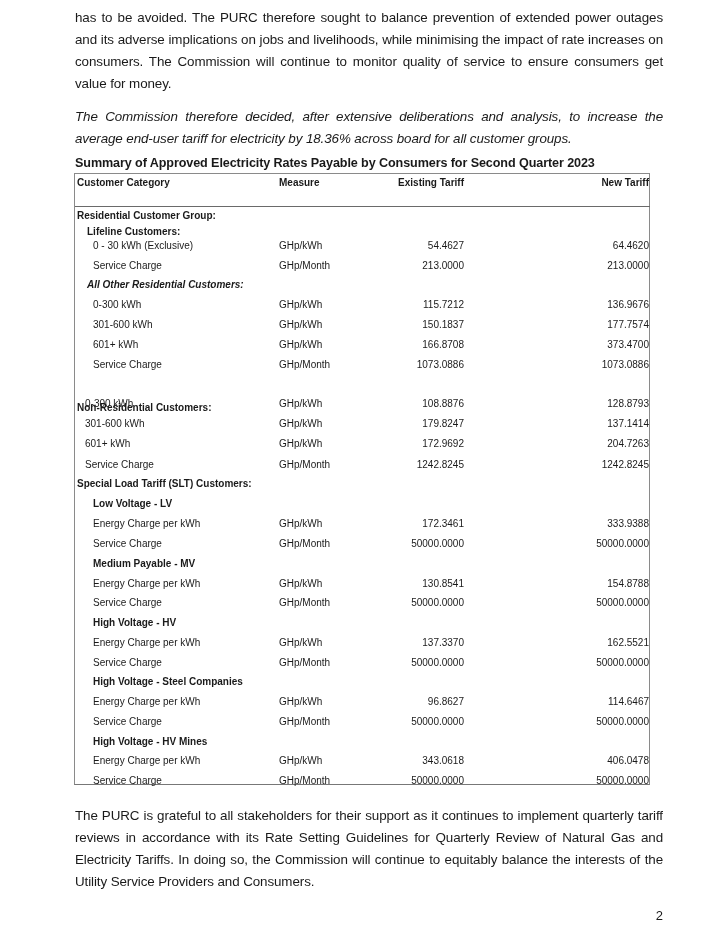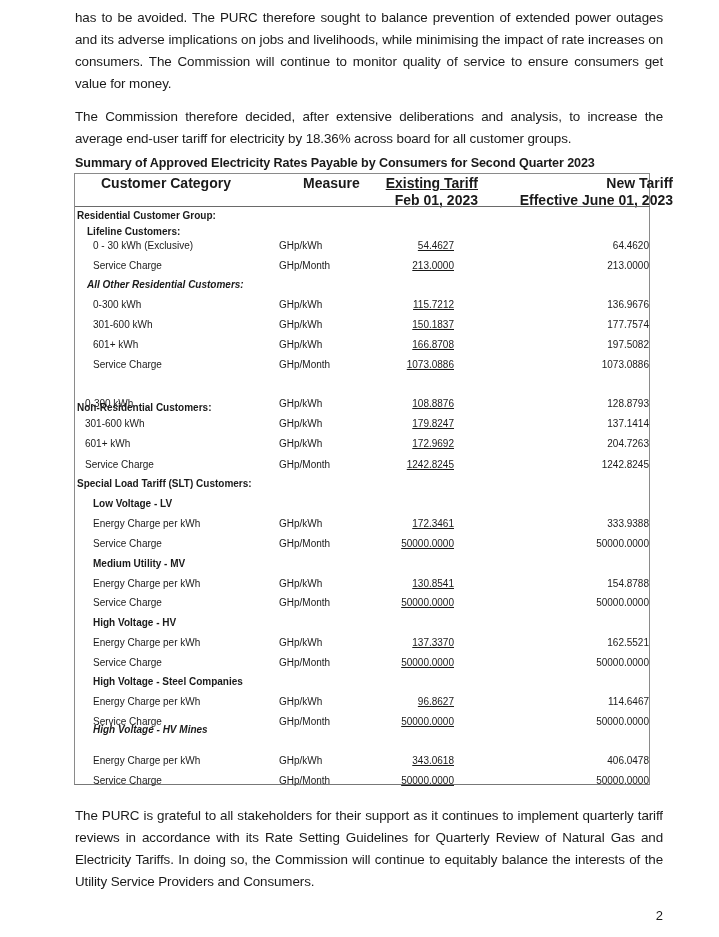--- a/index.html
+++ b/index.html
@@ -1,55 +1,51 @@
 <!DOCTYPE html>
 <html><head>
 <meta charset="utf-8">
 <style>
   html, body { margin: 0; padding: 0; background: #ffffff; }
   body { width: 719px; height: 937px; position: relative; overflow: hidden;
          font-family: "Liberation Sans", "DejaVu Sans", sans-serif; color: #1a1a1a; }
   .para { position: absolute; left: 75px; width: 588px; font-size: 13.4px; line-height: 22px;
           text-align: justify; text-align-last: left; margin: 0; letter-spacing: -0.1px; }
   #p1 { top: 7px; }
-  #p2 { top: 106px; }
+  #p2 { top: 106px; font-style: italic; }
   #p3 { top: 805px; }
   .caption { position: absolute; left: 75px; top: 156px; font-size: 12.6px; font-weight: bold; margin: 0; letter-spacing: -0.1px; }
   .table-wrap { position: absolute; left: 74px; top: 173px; width: 576px; height: 612px;
                 border: 1px solid #8a8a8a; border-bottom: 1px solid #777; box-sizing: border-box; }
   .row { position: absolute; left: 0; width: 575px; height: 18px; font-size: 10px; line-height: 18px; }
   .row span { position: absolute; top: 0; white-space: nowrap; }
   .c-cat { left: 2px; }
   .c-meas { left: 204px; }
-  .c-exist { right: 196px; text-align: left; text-decoration: underline; }
+  .c-exist { right: 186px; text-align: left; }
   .c-new { right: 1px; text-align: right; }
   .bold { font-weight: bold; }
-  .hdr { font-weight: bold; font-size: 14px; margin-left: 24px; }
+  .hdr { font-weight: bold; font-size: 10px; }
   .hdr-line { position: absolute; left: 0; top: 32px; width: 575px; height: 1px; background: #6a6a6a; }
   .page-num { position: absolute; right: 56px; top: 908px; font-size: 13px; }
 </style>
 </head>
 <body>
 
 <p id="p1" class="para">has to be avoided. The PURC therefore sought to balance prevention of extended power outages and its adverse implications on jobs and livelihoods, while minimising the impact of rate increases on consumers. The Commission will continue to monitor quality of service to ensure consumers get value for money.</p>
 <p id="p2" class="para">The Commission therefore decided, after extensive deliberations and analysis, to increase the average end-user tariff for electricity by 18.36% across board for all customer groups.</p>
 
 <p class="caption">Summary of Approved Electricity Rates Payable by Consumers for Second Quarter 2023</p>
 
 <div class="table-wrap">
   <div class="row hdr" style="top:0px;">
     <span class="c-cat">Customer Category</span>
     <span class="c-meas" style="left:204px;">Measure</span>
     <span class="c-exist">Existing Tariff</span>
     <span class="c-new">New Tariff</span>
   </div>
-  <div class="row hdr" style="top:17px;">
-    <span class="c-exist">Feb 01, 2023</span>
-    <span class="c-new">Effective June 01, 2023</span>
-  </div>
   <div class="hdr-line"></div>
 
   <div id="rows">
       <div class="row" style="top: 33px;">
         <span class="c-cat bold" style="left: 2px;">Residential Customer Group:</span>
         <span class="c-meas"></span>
         <span class="c-exist"></span>
         <span class="c-new"></span>
       </div>
       <div class="row" style="top: 49px;">
@@ -85,21 +81,21 @@
       <div class="row" style="top: 142px;">
         <span class="c-cat" style="left: 18px;">301-600 kWh</span>
         <span class="c-meas">GHp/kWh</span>
         <span class="c-exist">150.1837</span>
         <span class="c-new">177.7574</span>
       </div>
       <div class="row" style="top: 162px;">
         <span class="c-cat" style="left: 18px;">601+ kWh</span>
         <span class="c-meas">GHp/kWh</span>
         <span class="c-exist">166.8708</span>
-        <span class="c-new">197.5082</span>
+        <span class="c-new">373.4700</span>
       </div>
       <div class="row" style="top: 182px;">
         <span class="c-cat" style="left: 18px;">Service Charge</span>
         <span class="c-meas">GHp/Month</span>
         <span class="c-exist">1073.0886</span>
         <span class="c-new">1073.0886</span>
       </div>
       <div class="row" style="top: 201px; margin-top: 24px;">
         <span class="c-cat bold" style="left: 2px;">Non-Residential Customers:</span>
         <span class="c-meas"></span>
@@ -148,21 +144,21 @@
         <span class="c-exist">172.3461</span>
         <span class="c-new">333.9388</span>
       </div>
       <div class="row" style="top: 361px;">
         <span class="c-cat" style="left: 18px;">Service Charge</span>
         <span class="c-meas">GHp/Month</span>
         <span class="c-exist">50000.0000</span>
         <span class="c-new">50000.0000</span>
       </div>
       <div class="row" style="top: 381px;">
-        <span class="c-cat bold" style="left: 18px;">Medium Utility - MV</span>
+        <span class="c-cat bold" style="left: 18px;">Medium Payable - MV</span>
         <span class="c-meas"></span>
         <span class="c-exist"></span>
         <span class="c-new"></span>
       </div>
       <div class="row" style="top: 401px;">
         <span class="c-cat" style="left: 18px;">Energy Charge  per kWh</span>
         <span class="c-meas">GHp/kWh</span>
         <span class="c-exist">130.8541</span>
         <span class="c-new">154.8788</span>
       </div>
@@ -201,21 +197,21 @@
         <span class="c-meas">GHp/kWh</span>
         <span class="c-exist">96.8627</span>
         <span class="c-new">114.6467</span>
       </div>
       <div class="row" style="top: 539px;">
         <span class="c-cat" style="left: 18px;">Service Charge</span>
         <span class="c-meas">GHp/Month</span>
         <span class="c-exist">50000.0000</span>
         <span class="c-new">50000.0000</span>
       </div>
-      <div class="row" style="top: 547px; font-style: italic;">
+      <div class="row" style="top: 559px;">
         <span class="c-cat bold" style="left: 18px;">High Voltage - HV Mines</span>
         <span class="c-meas"></span>
         <span class="c-exist"></span>
         <span class="c-new"></span>
       </div>
       <div class="row" style="top: 578px;">
         <span class="c-cat" style="left: 18px;">Energy Charge  per kWh</span>
         <span class="c-meas">GHp/kWh</span>
         <span class="c-exist">343.0618</span>
         <span class="c-new">406.0478</span>

